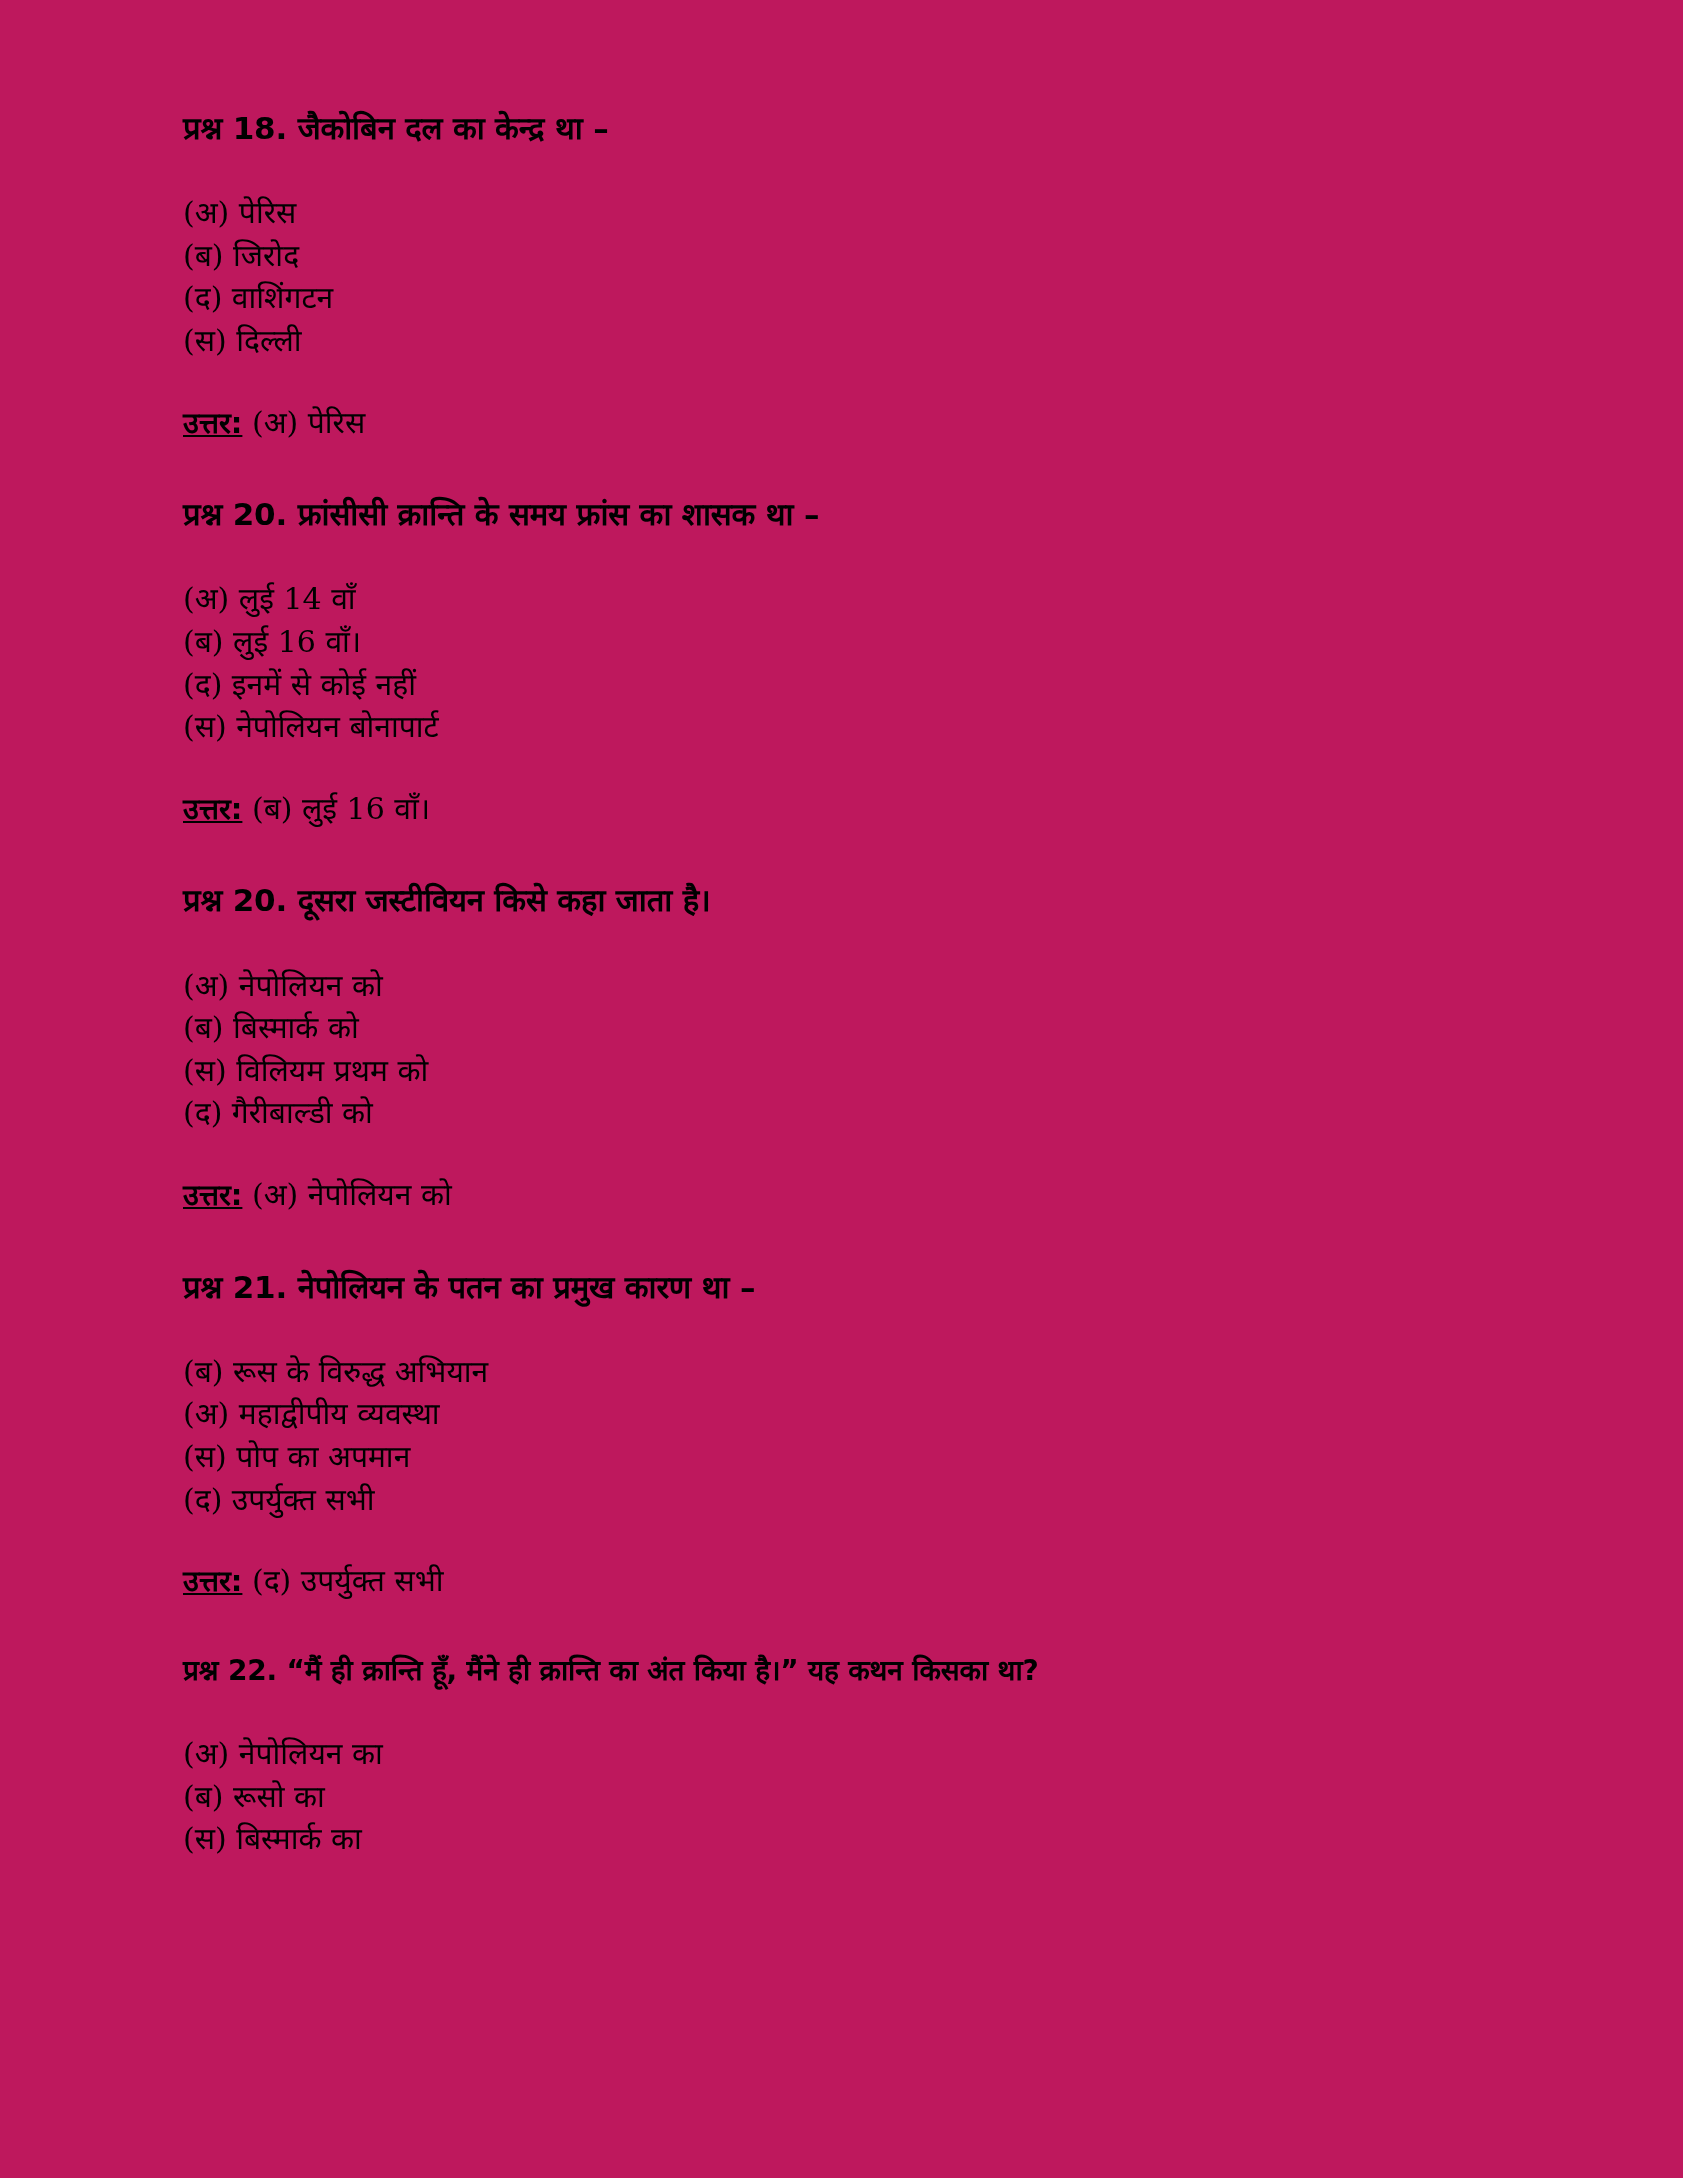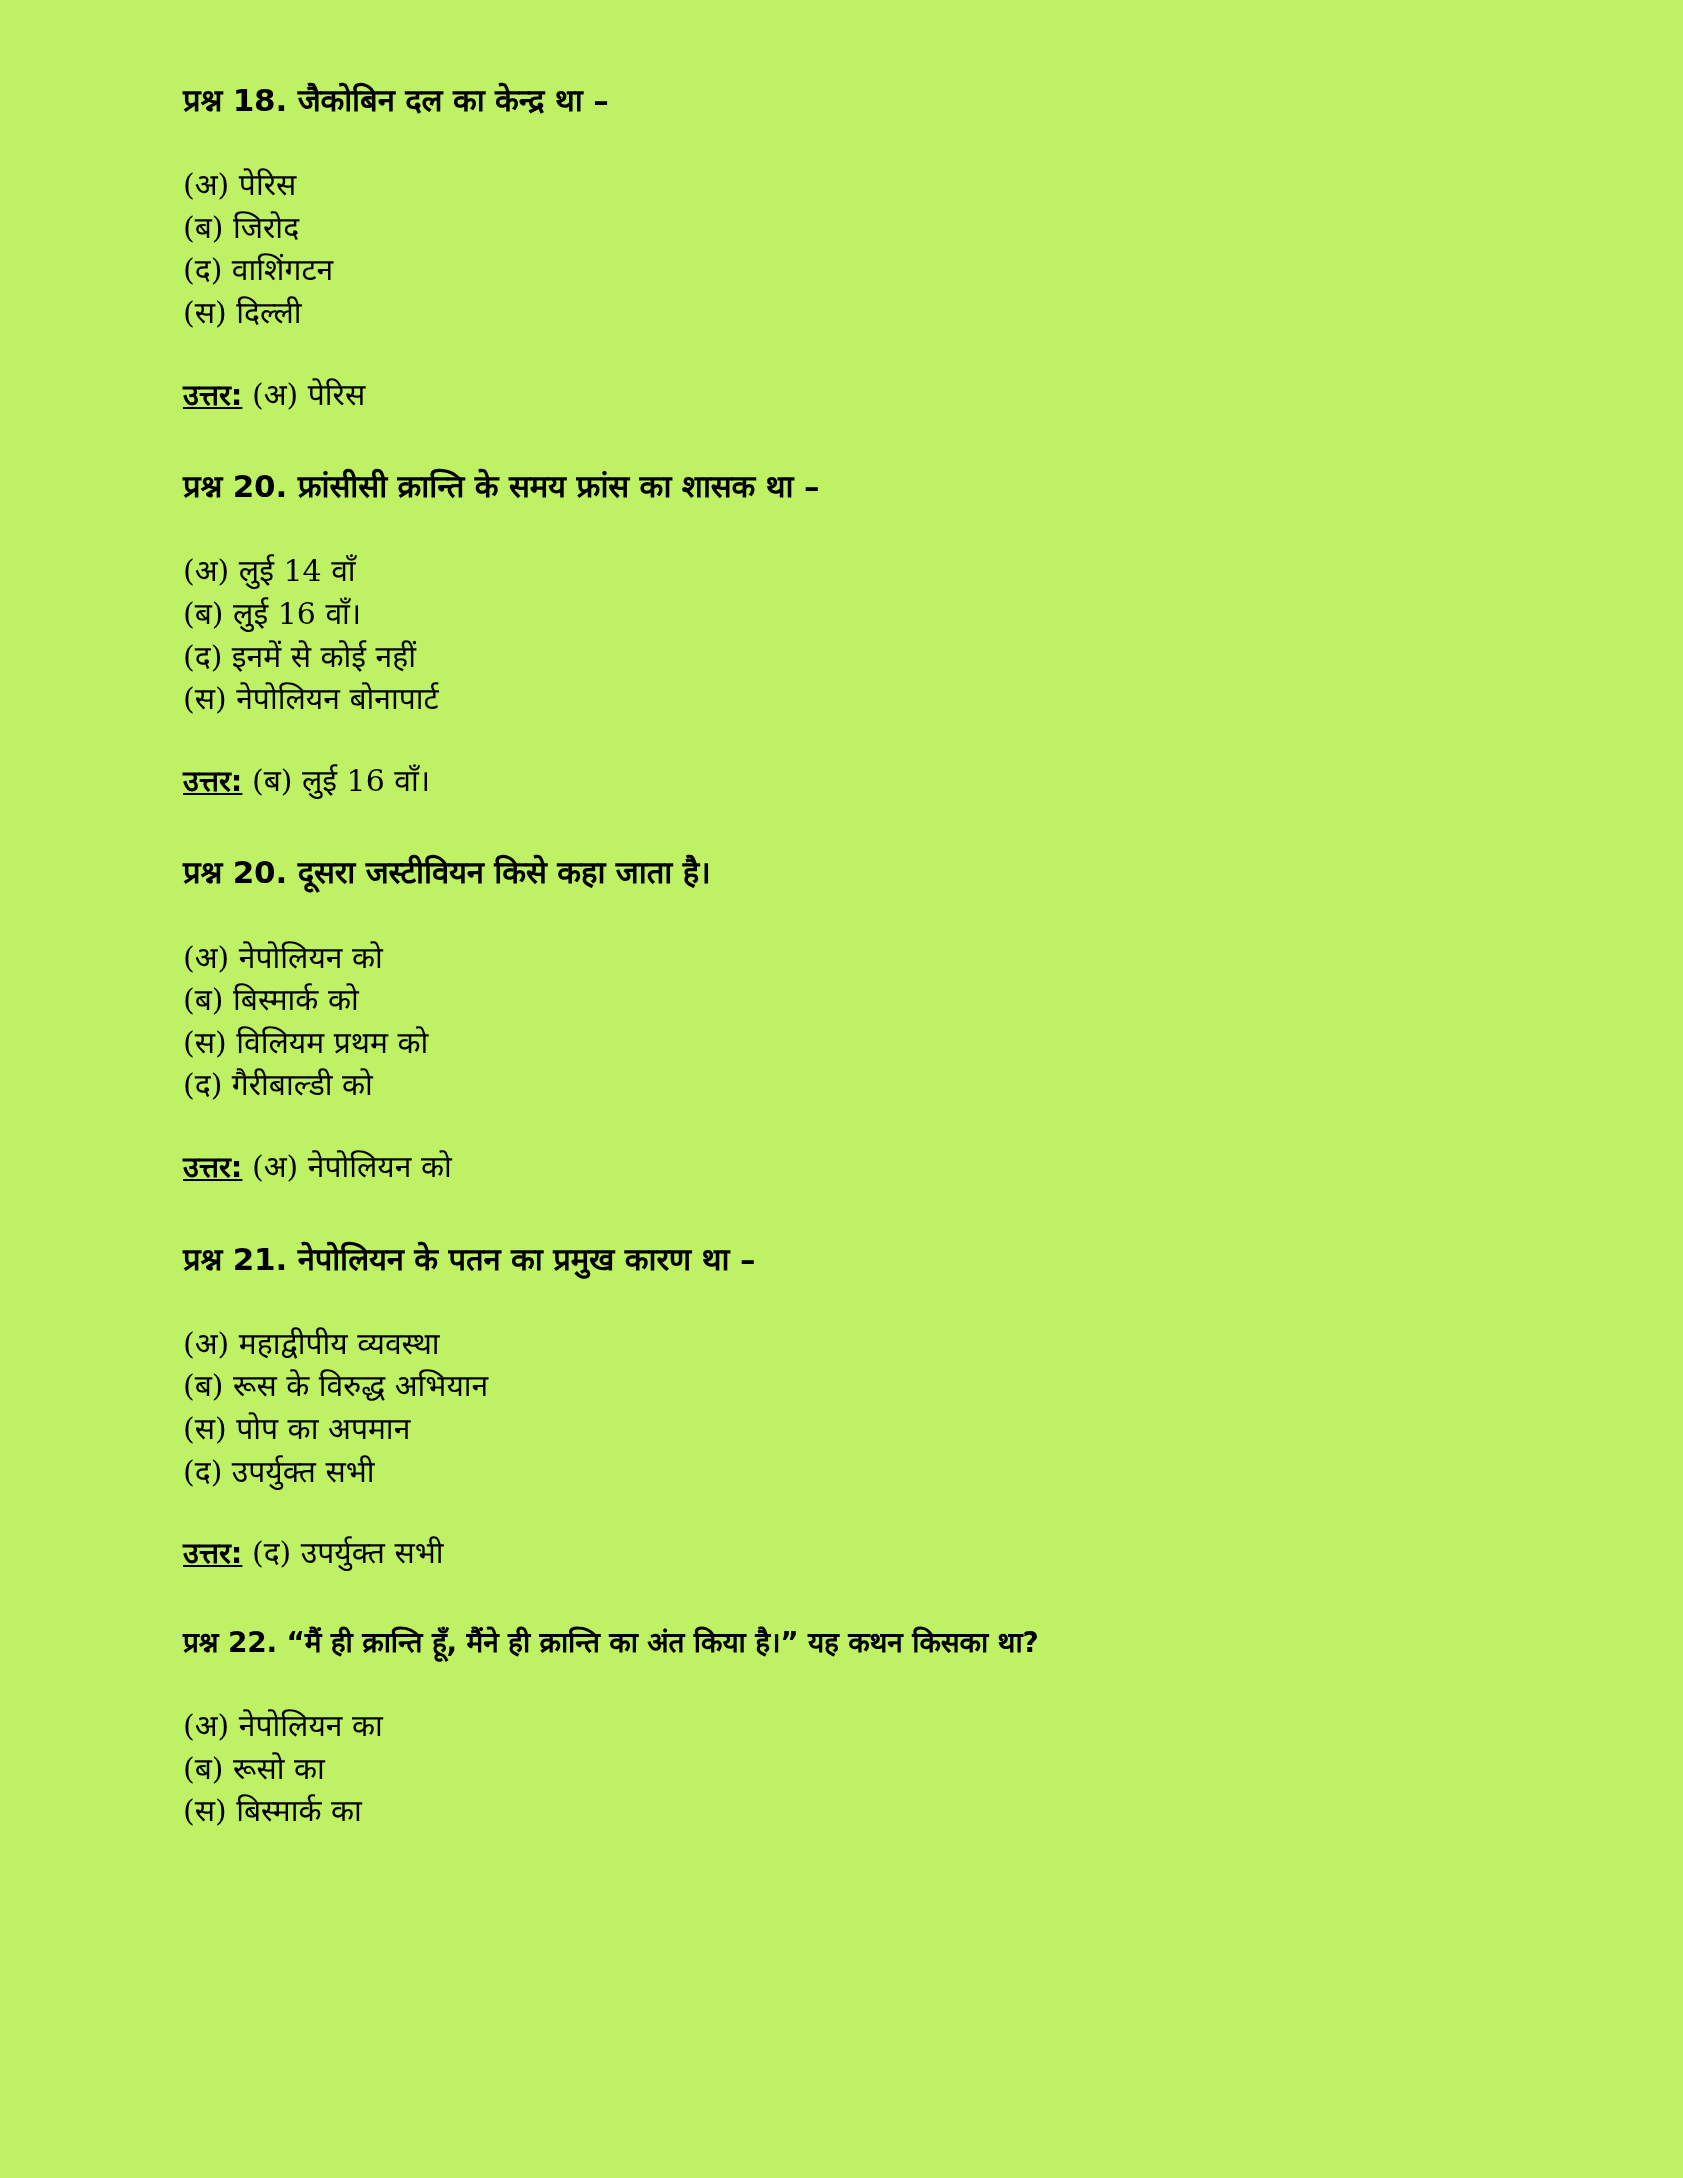--- a/index.html
+++ b/index.html
@@ -12,22 +12,22 @@
     width: 1683px;
     height: 2178px;
     font-family: "Liberation Serif", "DejaVu Serif", serif;
     color: #000000;
     overflow: hidden;
   }
   .page {
     box-sizing: border-box;
     width: 1683px;
     height: 2178px;
-    padding: 80px 178px 0 183px;
-    background: #bef264;
+    padding: 108px 178px 0 183px;
+    background: #be185d;
   }
   .qblock {
     margin: 0 0 0 0;
   }
   .question {
     font-family: "DejaVu Sans", "Liberation Sans", sans-serif;
     font-weight: 700;
     font-size: 31px;
     line-height: 1.30;
     letter-spacing: -0.2px;
@@ -100,22 +100,22 @@
       <p class="option">(ब) बिस्मार्क को</p>
       <p class="option">(स) विलियम प्रथम को</p>
       <p class="option">(द) गैरीबाल्डी को</p>
     </div>
     <p class="answer"><span class="lead">उत्तर:</span> <span class="atext">(अ) नेपोलियन को</span></p>
   </section>
 
   <section class="qblock">
     <p class="question">प्रश्न 21. नेपोलियन के पतन का प्रमुख कारण था –</p>
     <div class="options">
+      <p class="option">(ब) रूस के विरुद्ध अभियान</p>
       <p class="option">(अ) महाद्वीपीय व्यवस्था</p>
-      <p class="option">(ब) रूस के विरुद्ध अभियान</p>
       <p class="option">(स) पोप का अपमान</p>
       <p class="option">(द) उपर्युक्त सभी</p>
     </div>
     <p class="answer"><span class="lead">उत्तर:</span> <span class="atext">(द) उपर्युक्त सभी</span></p>
   </section>
 
   <section class="qblock">
     <p class="question q22">प्रश्न 22. “मैं ही क्रान्ति हूँ, मैंने ही क्रान्ति का अंत किया है।” यह कथन किसका था?</p>
     <div class="options">
       <p class="option">(अ) नेपोलियन का</p>

